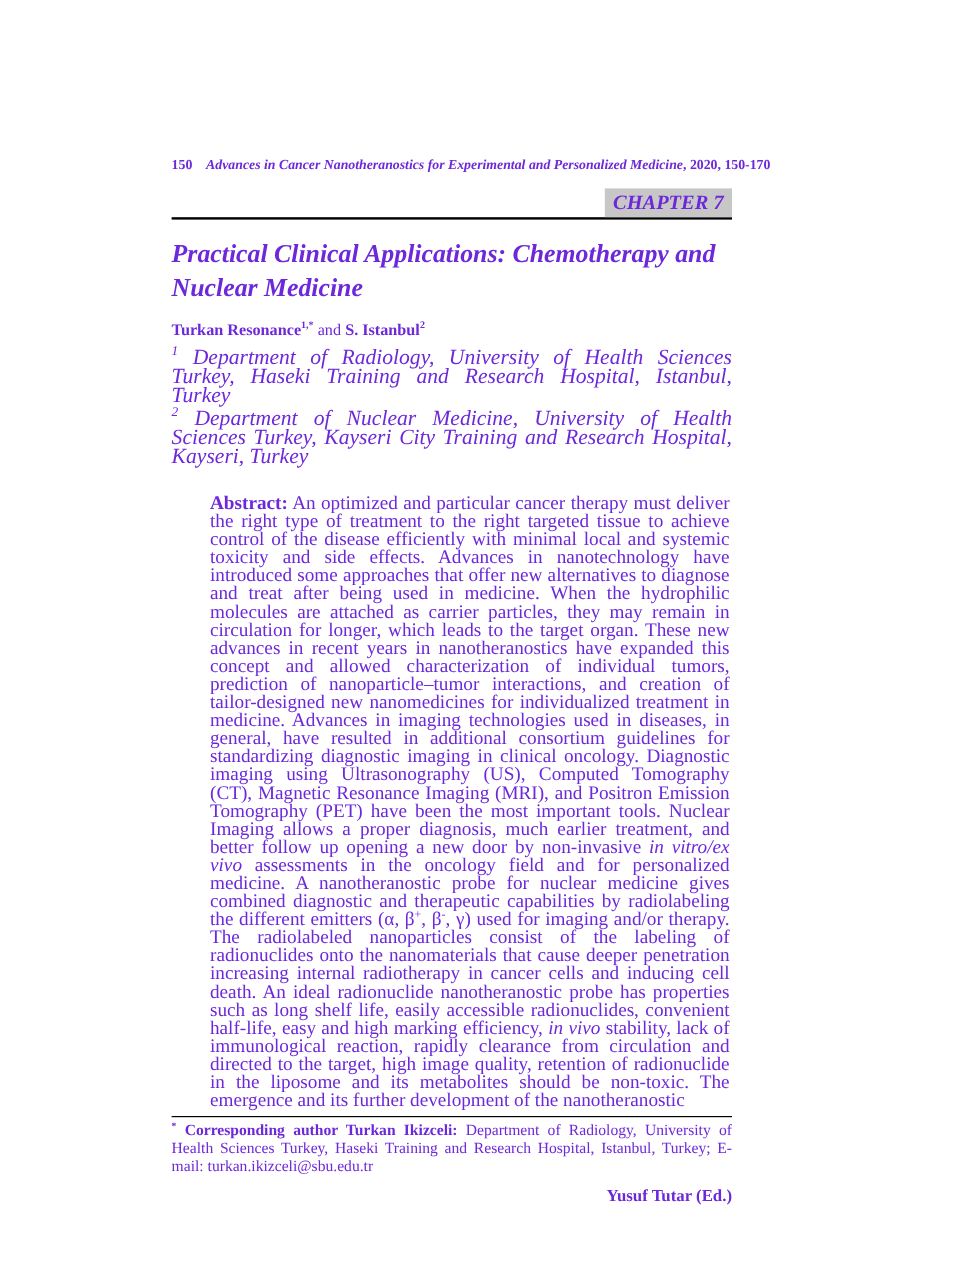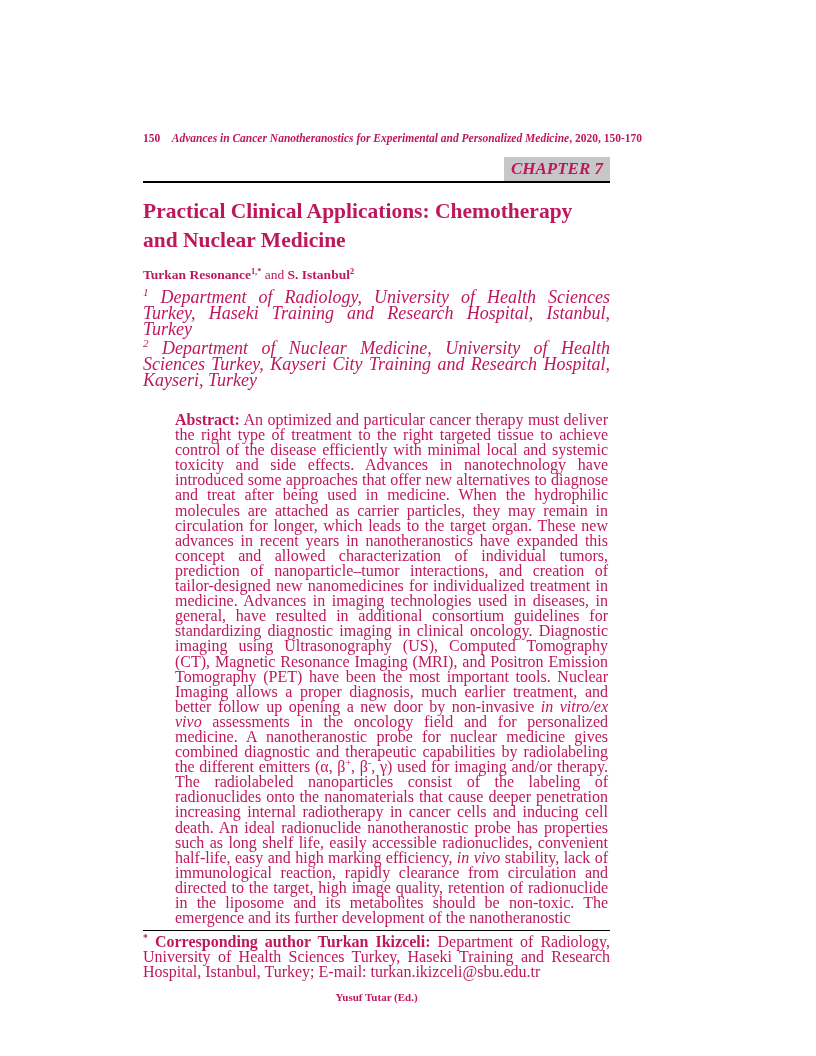--- a/index.html
+++ b/index.html
@@ -4,21 +4,21 @@
 <style>
   * { margin: 0; padding: 0; box-sizing: border-box; }
   html, body { background: #ffffff; }
   .page {
     position: relative;
     width: 750px;
     height: 1056px;
     background: #ffffff;
     overflow: hidden;
     font-family: "Liberation Serif", "DejaVu Serif", serif;
-    color: #be185d;
+    color: #6d28d9;
   }
   .content { padding: 131px 140px 0 143px; }
 
   .bold   { font-weight: bold; }
   .italic { font-style: italic; }
   .sup    { vertical-align: super; font-size: 62%; line-height: 0; }
 
   .running-header { font-size: 11.5px; line-height: 14px; white-space: nowrap; }
 
   .chapter-row {
@@ -36,20 +36,21 @@
     line-height: 21px;
     padding: 1px 7px 2px 7px;
     background: #c7c7c7;
   }
 
   .title {
     margin-top: 14px;
     font-size: 21.5px;
     line-height: 29px;
     font-weight: bold;
+    font-style: italic;
   }
 
   .authors { margin-top: 11px; font-size: 13.5px; line-height: 17px; }
 
   .affiliation {
     margin-top: 6px;
     font-size: 18px;
     line-height: 16px;
     text-align: justify;
   }
@@ -61,27 +62,27 @@
     margin-right: 2px;
     font-size: 16px;
     line-height: 15.1px;
     text-align: justify;
   }
 
   .footnote-rule { margin-top: 5px; border-top: 1.5px solid #000; }
 
   .footnote {
     margin-top: 3px;
-    font-size: 16px;
+    font-size: 13px;
     line-height: 15px;
     text-align: justify;
   }
 
   .footer { margin-top: 12px; text-align: center; }
-  .footer-line { font-weight: bold; font-size: 11px; line-height: 13.5px; }
+  .footer-line { font-weight: bold; font-size: 14px; line-height: 13.5px; text-align: right; }
 </style>
 </head>
 <body>
 
 <div class="page">
   <div class="content">
 
     <div class="running-header"><span class="bold">150 </span><span class="bold italic">Advances in Cancer Nanotheranostics for Experimental and Personalized Medicine</span><span class="bold">, 2020, 150-170</span></div>
 
     <div class="chapter-row">

